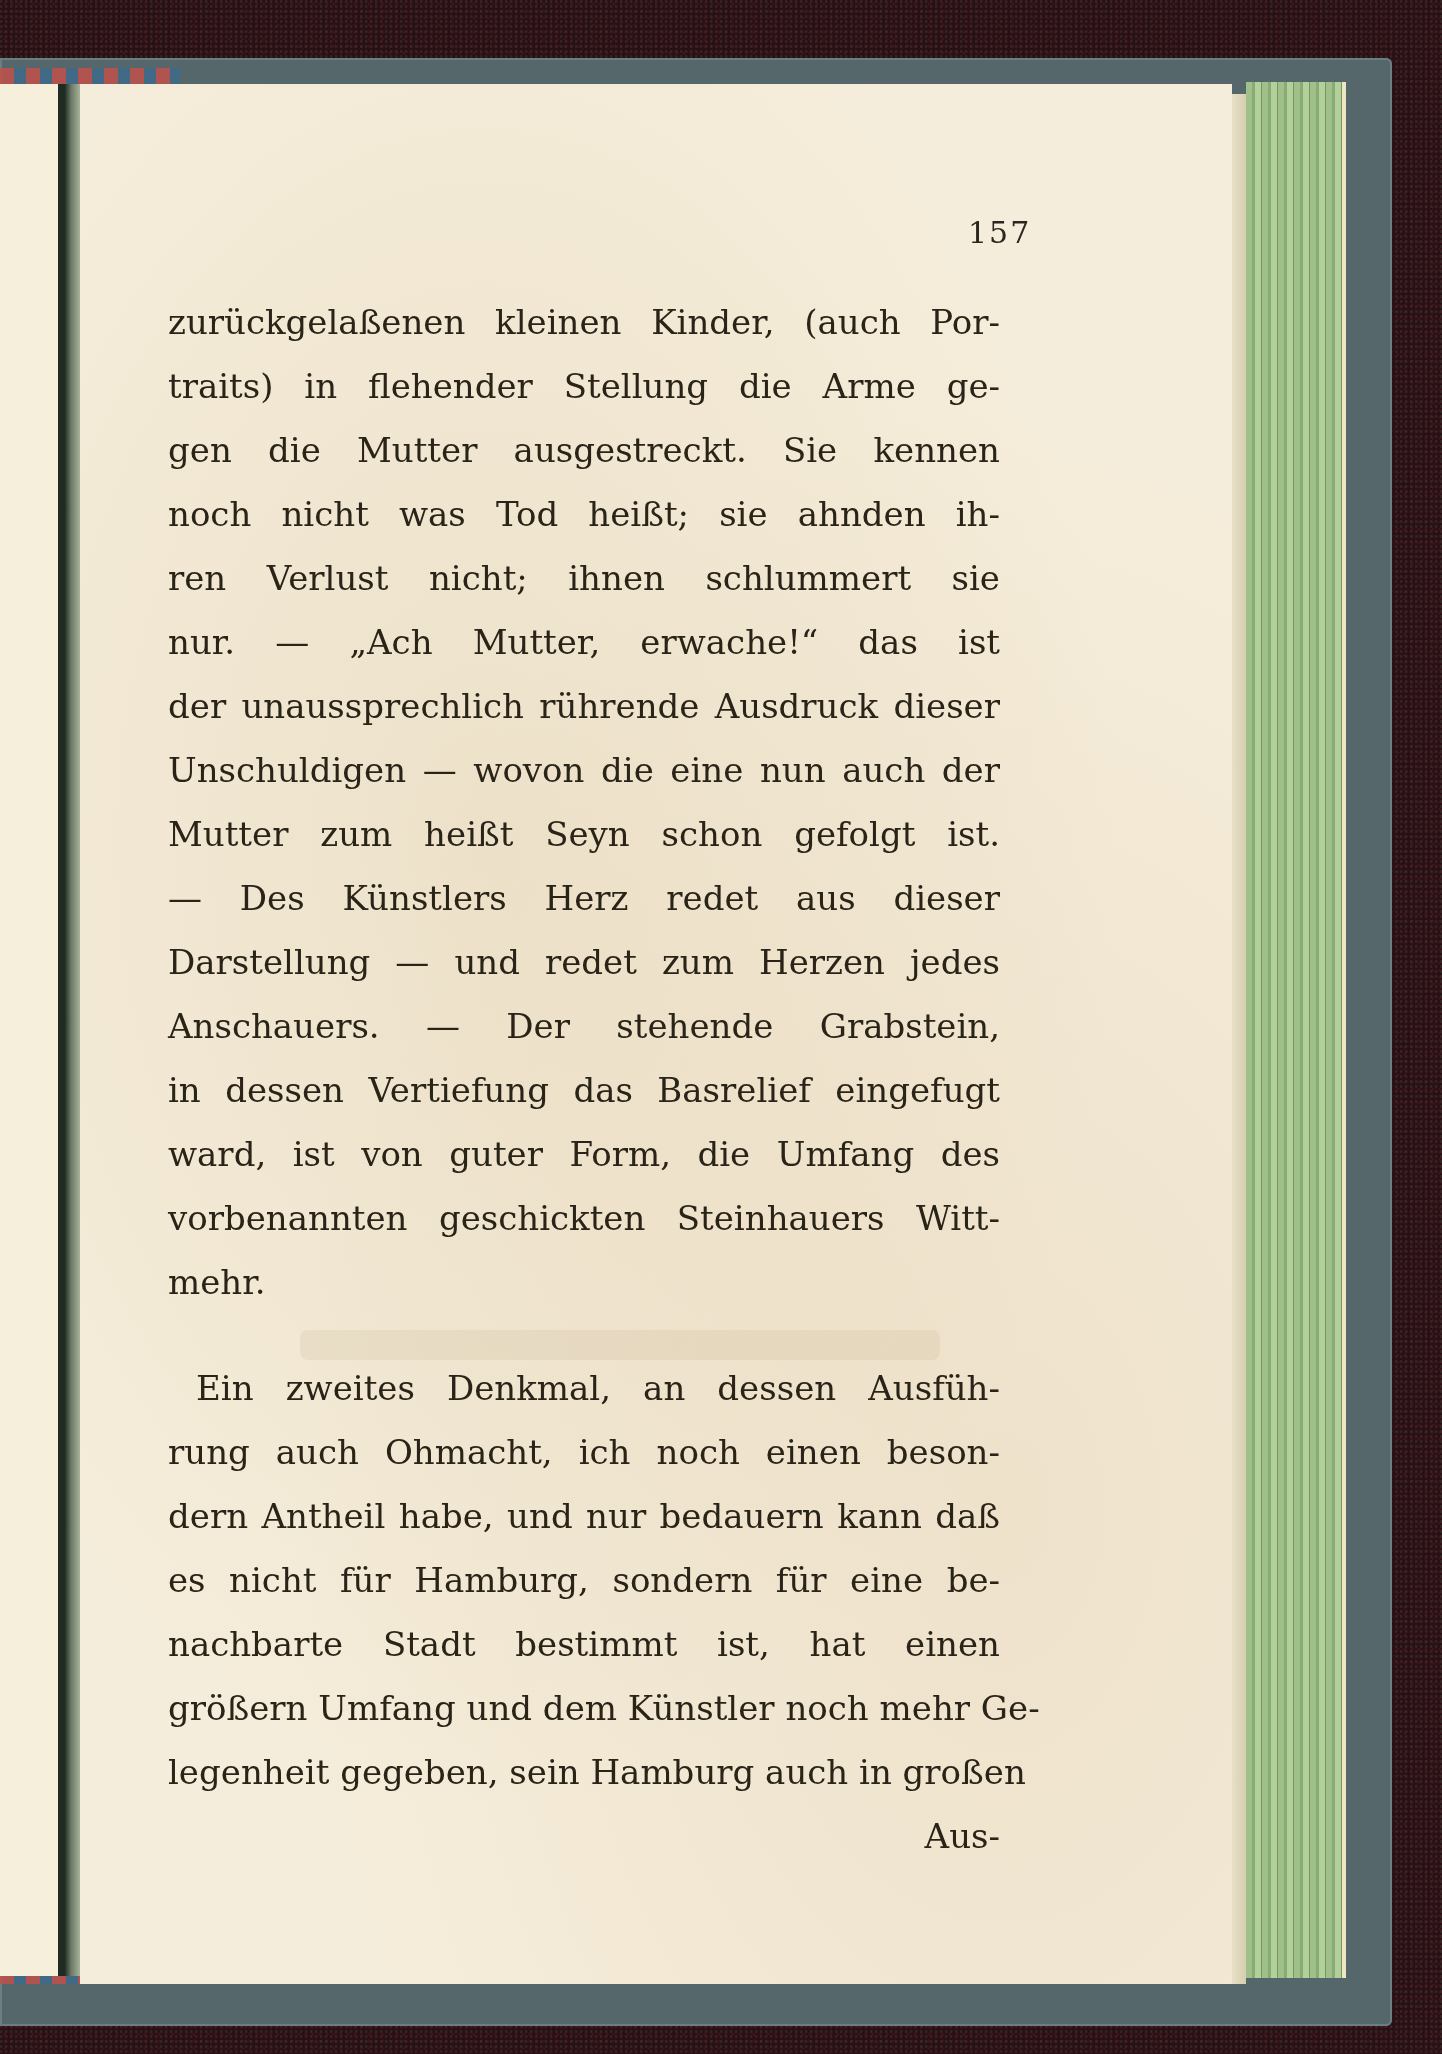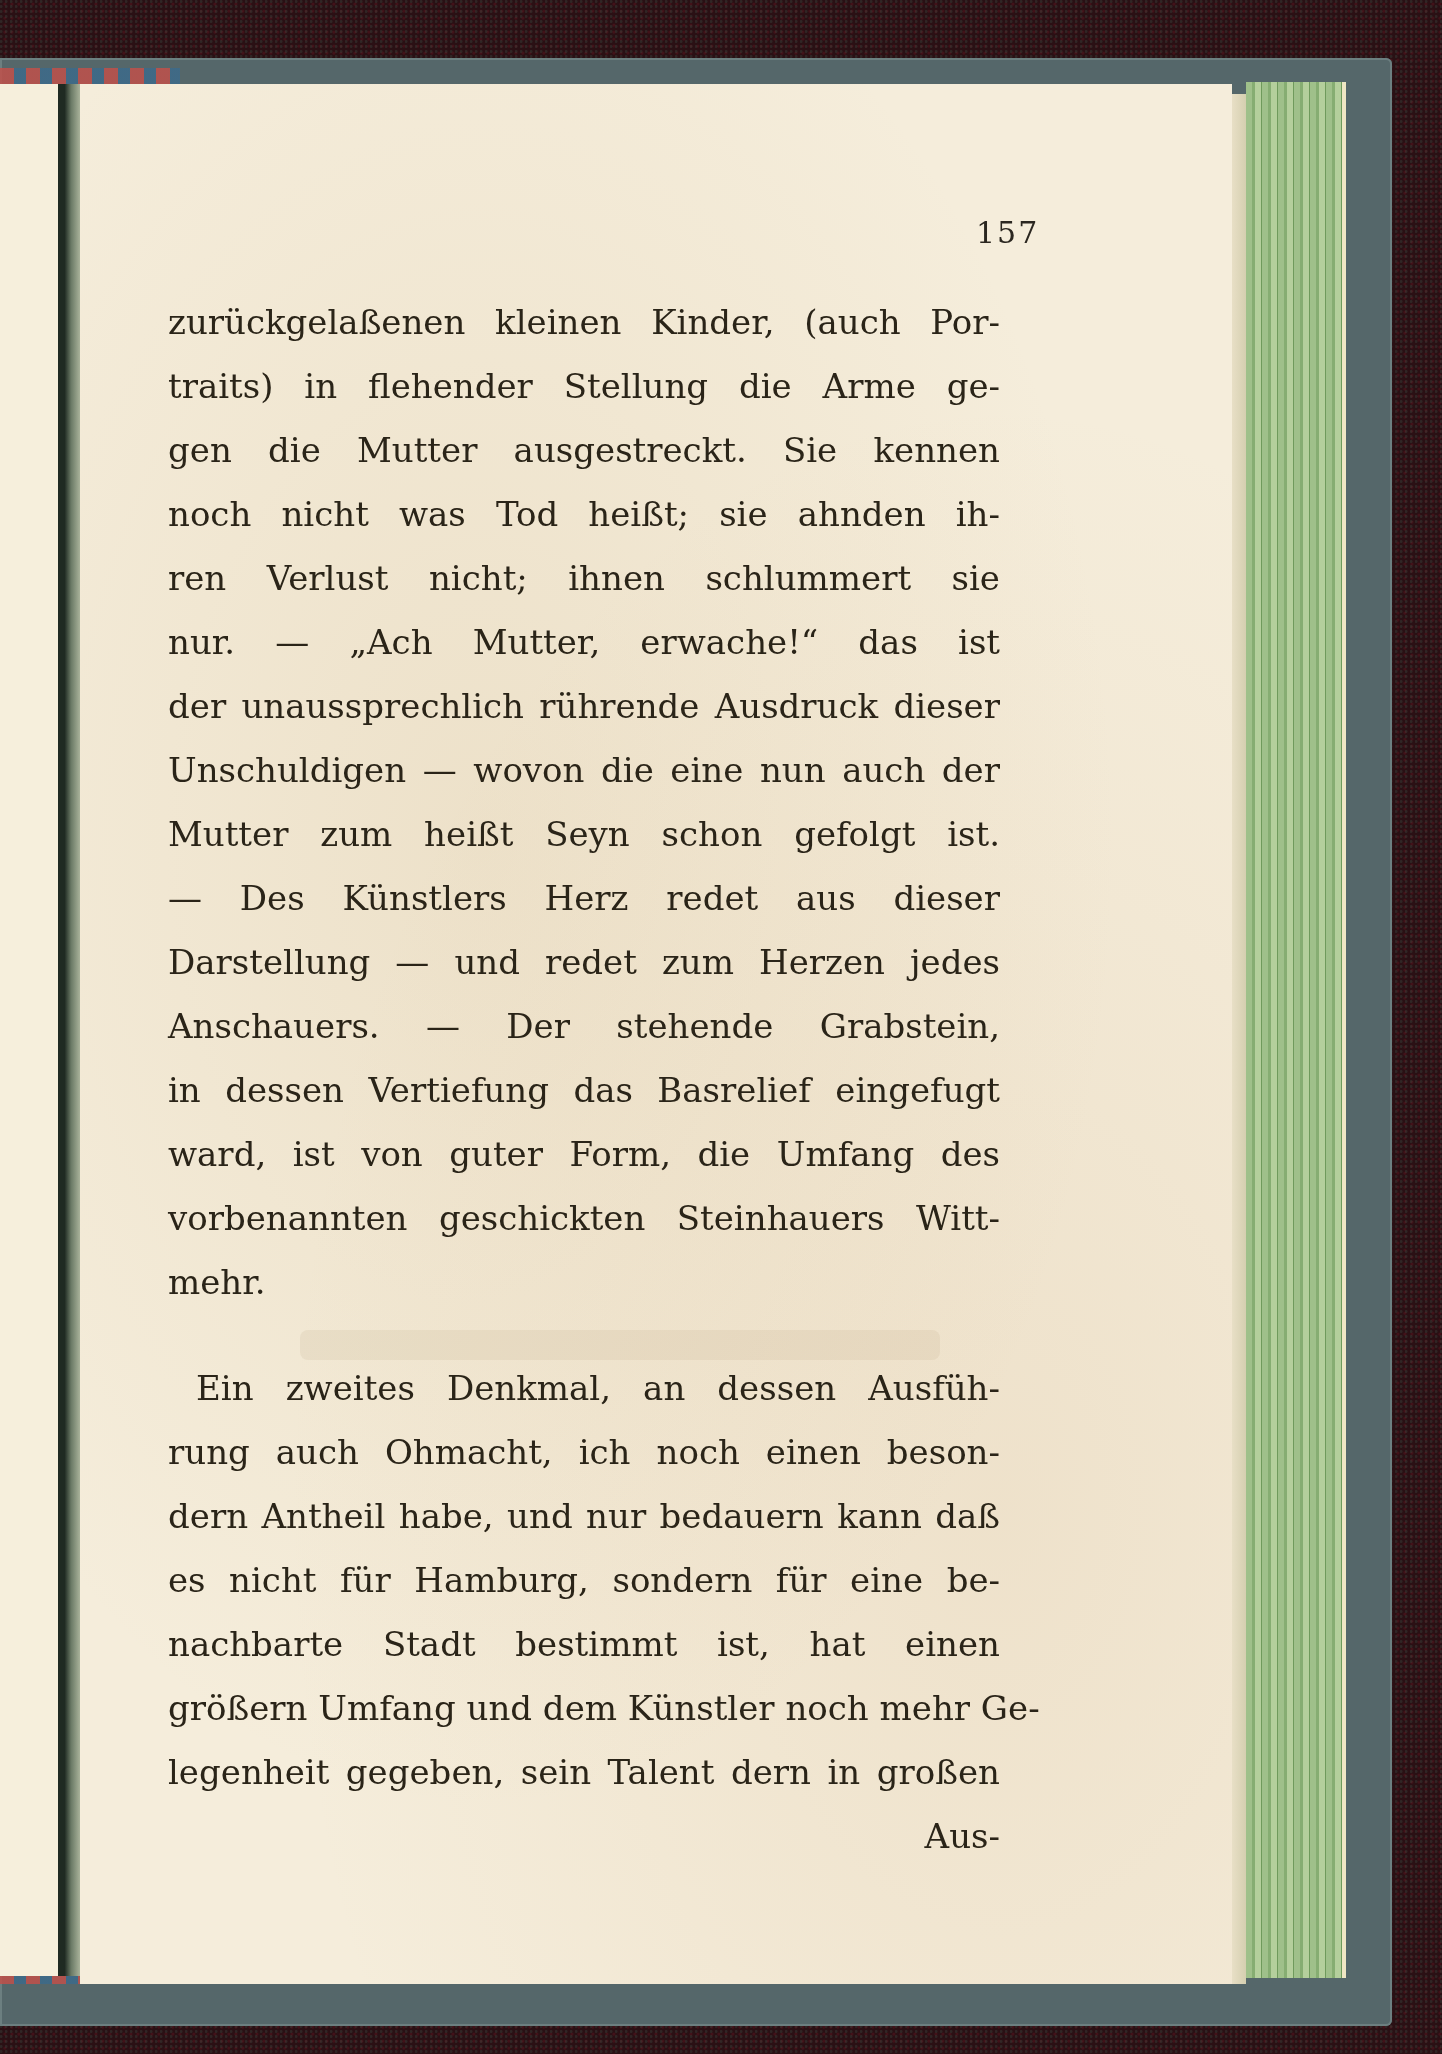--- a/index.html
+++ b/index.html
@@ -47,21 +47,20 @@
   }
   
   .fore-edge {
     position:absolute; left:1246px; top:82px; width:96px; height:1896px;
     background:repeating-linear-gradient(90deg,#9fc08a 0 6px,#86ad72 6px 9px,#b4cf9c 9px 15px,#6f9a5c 15px 16px);
     border-right:4px solid #efe6c4;
   }
   .page-number {
     position:absolute; left:968px; top:215px; font-size:30px; color:#2b2720;
     letter-spacing:2px;
-    margin-left:8px;
   }
   .text-block {
     position:absolute; left:168px; top:290px; width:832px;
     color:#2a2418; font-size:34px; line-height:64px;
     font-weight:normal; text-align:justify;
   }
   .line {
     display:block; height:64px; white-space:nowrap;
     text-align-last:justify; text-align:justify;
   }
@@ -110,16 +109,16 @@
     <span class="line short">mehr.</span>
   </div>
   <span class="gap"></span>
   <div>
     <span class="line indent">Ein zweites Denkmal, an dessen Ausfüh-</span>
     <span class="line">rung auch Ohmacht, ich noch einen beson-</span>
     <span class="line">dern Antheil habe, und nur bedauern kann daß</span>
     <span class="line">es nicht für Hamburg, sondern für eine be-</span>
     <span class="line">nachbarte Stadt bestimmt ist, hat einen</span>
     <span class="line">größern Umfang und dem Künstler noch mehr Ge-</span>
-    <span class="line">legenheit gegeben, sein Talent dern in großen</span>
+    <span class="line">legenheit gegeben, sein Hamburg auch in großen</span>
   </div>
   <span class="line catch">Aus-</span>
 </div>
 
 </body></html>

